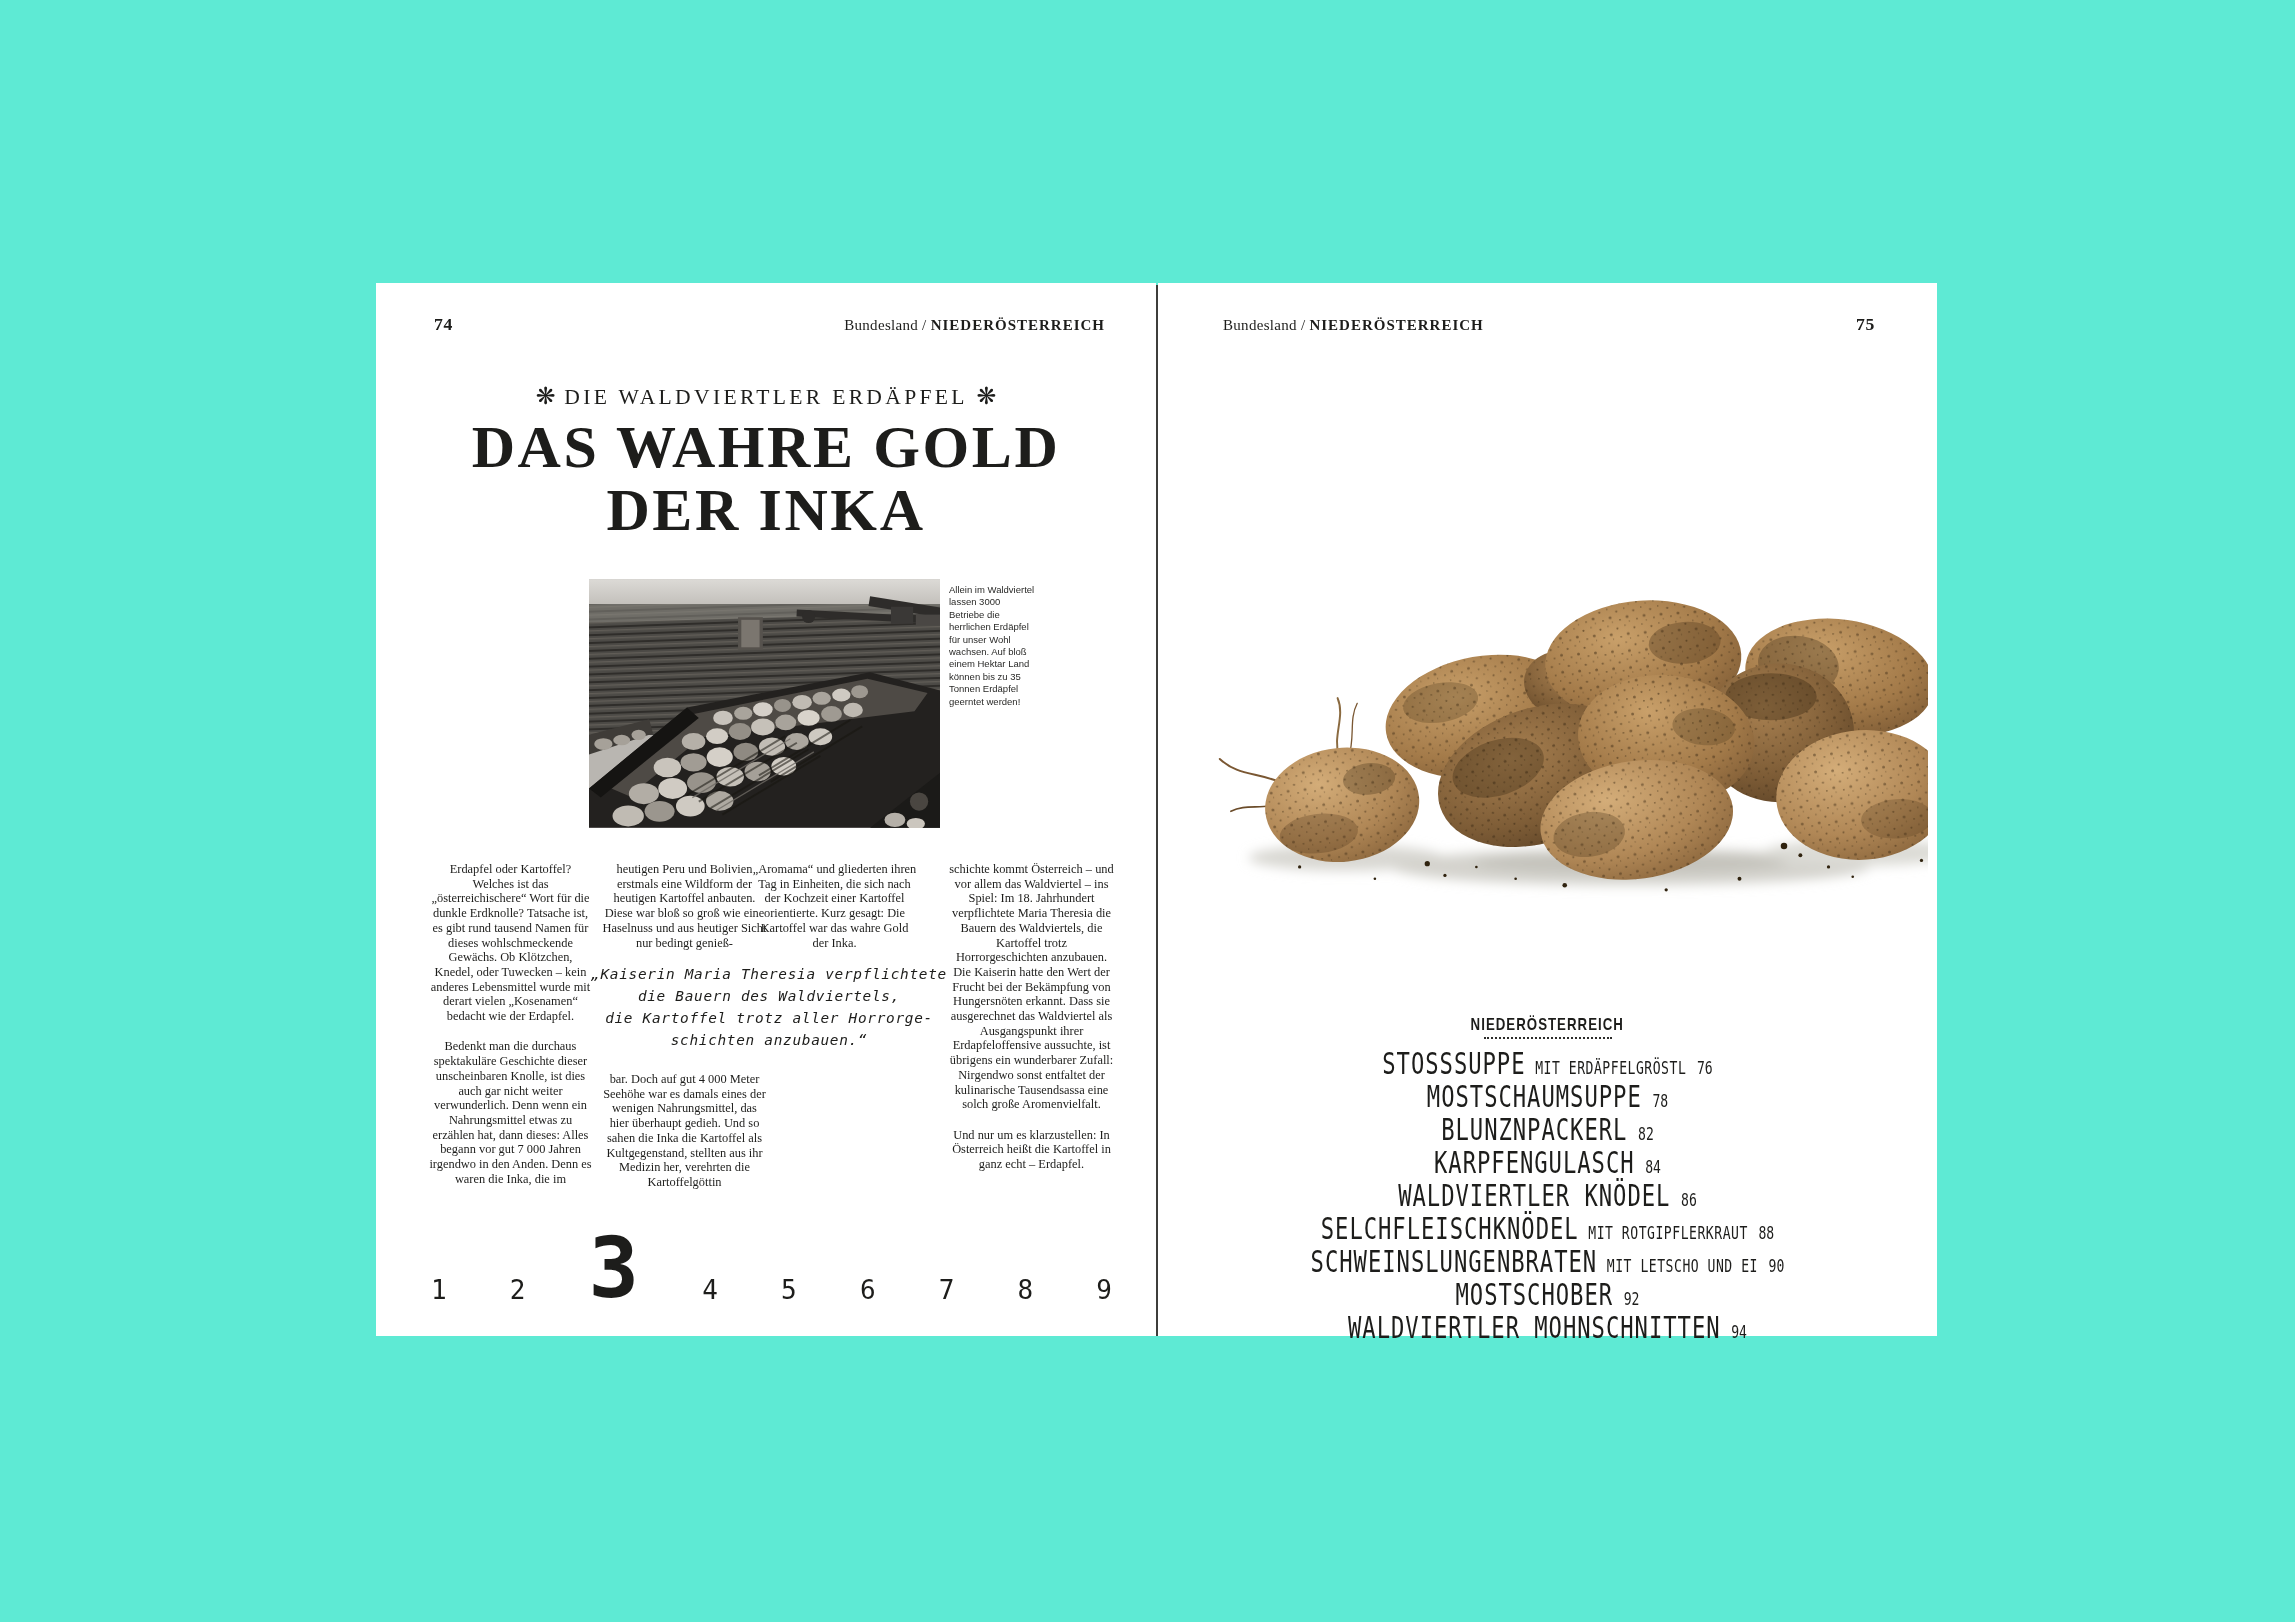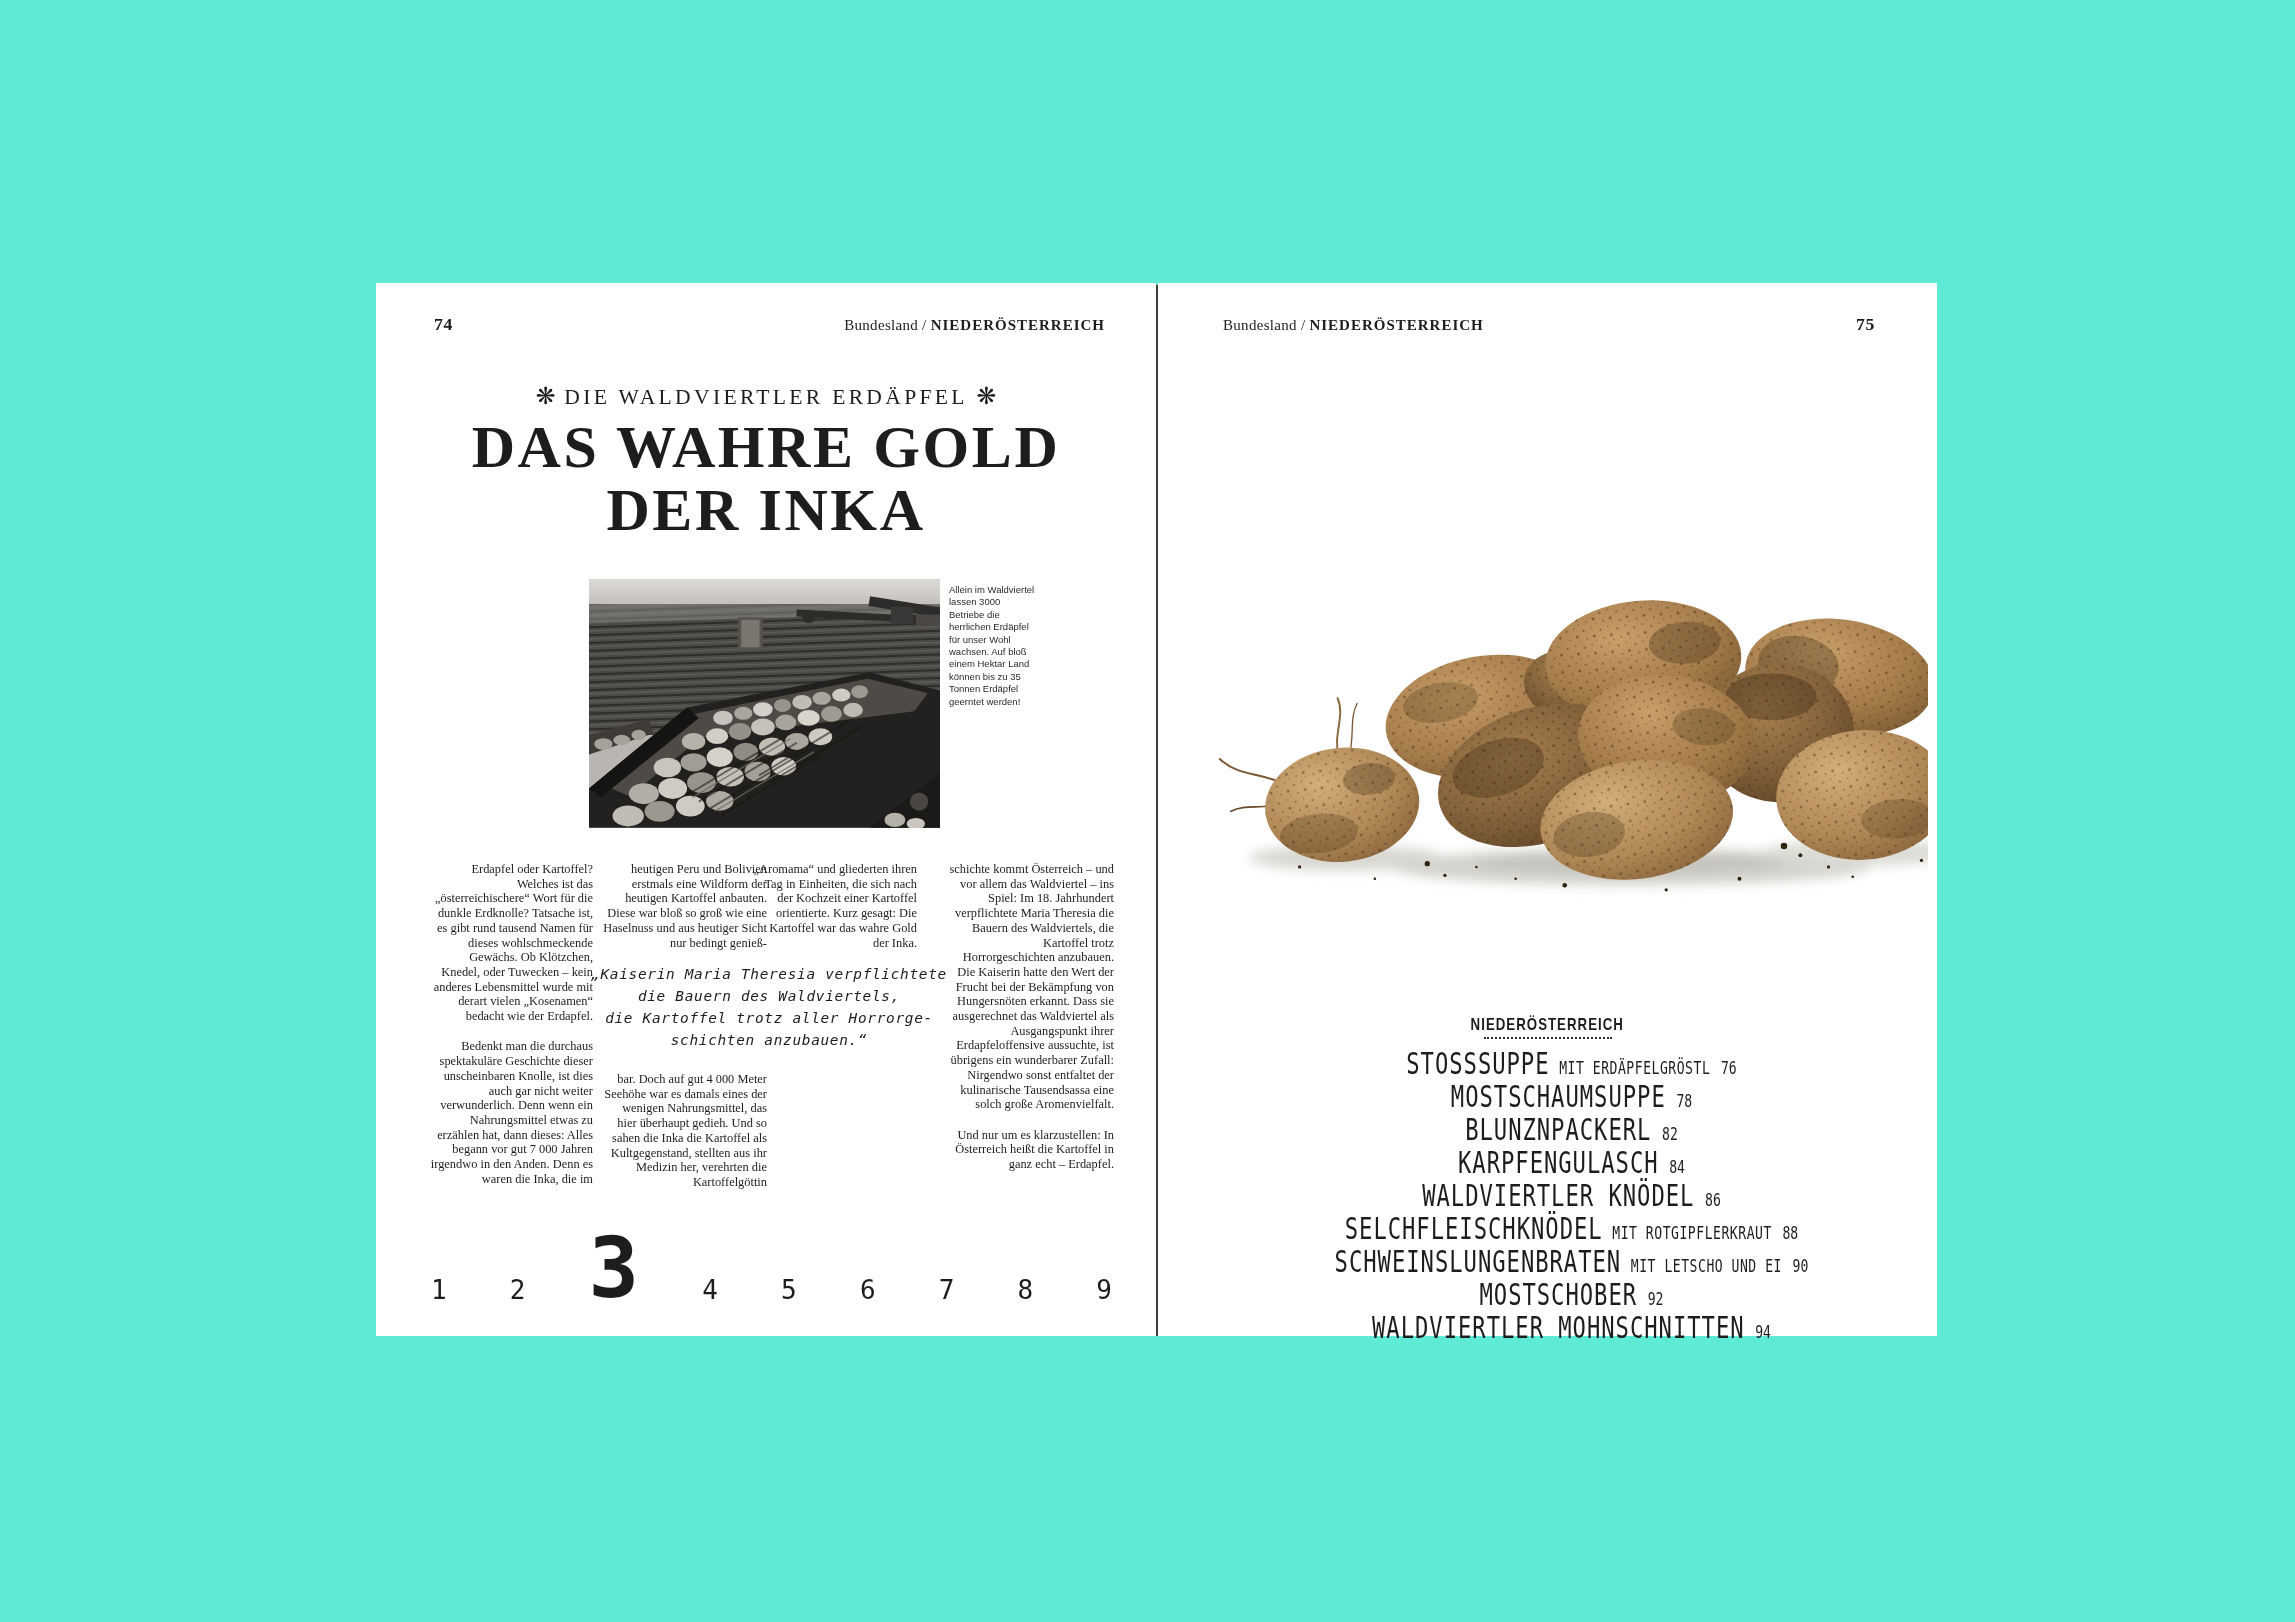--- a/index.html
+++ b/index.html
@@ -25,21 +25,21 @@
   .kicker .orn{font-size:23.6px;letter-spacing:0;}
   .title{position:absolute;top:133px;left:0;width:100%;text-align:center;
          font-size:60px;line-height:63px;font-weight:700;letter-spacing:2.6px;white-space:nowrap;}
 
   
   .harvest-photo{position:absolute;left:213px;top:296px;width:351px;height:249px;}
   .photo-caption{position:absolute;left:573px;top:301px;width:86px;
                  font-family:"Liberation Sans",sans-serif;font-size:9.5px;line-height:12.4px;color:#2a2a28;}
 
   
-  .bodycol{position:absolute;width:165px;font-size:12.4px;line-height:14.7px;text-align:right;}
+  .bodycol{position:absolute;width:165px;font-size:12.4px;line-height:14.7px;text-align:center;}
   .bodycol p{margin:0 0 15.7px 0;}
   .col-x1{left:52px;}  .col-x2{left:226px;}  .col-x3{left:376px;}  .col-x4{left:573px;}
   .col-top{top:579px;}
   .col-bottom{top:789px;}
 
   .pull-quote{position:absolute;left:203px;top:680px;width:380px;text-align:center;
               font-family:"DejaVu Sans Mono",monospace;font-style:italic;font-size:14.4px;line-height:22px;
               letter-spacing:0.7px;}
 
   
@@ -49,21 +49,21 @@
   .chapter-nav .num{font-size:26px;line-height:1;}
   .chapter-nav .num.active{font-size:84px;line-height:0.82;font-weight:700;}
 
   
   .section-label{position:absolute;top:732px;left:0;width:100%;text-align:center;
                  font-family:"Liberation Sans",sans-serif;font-size:17px;font-weight:700;
                  letter-spacing:1.3px;}
   .section-label .inner{display:inline-block;transform:scaleX(0.78);transform-origin:center;}
   .dotted-rule{position:absolute;top:754px;left:50%;width:128px;margin-left:-64px;
                border-bottom:2.6px dotted #2c2c2a;height:0;}
-  .recipe-list{position:absolute;top:763px;left:0;width:100%;margin-left:24px;}
+  .recipe-list{position:absolute;top:763px;left:0;width:100%;}
   .recipe-line{height:33px;display:flex;justify-content:center;align-items:baseline;
                white-space:nowrap;font-family:"DejaVu Sans Mono",monospace;
                transform:scaleX(0.74);transform-origin:center;}
   .r-name{font-size:30px;letter-spacing:1.3px;}
   .r-sub{font-size:17.7px;letter-spacing:0.7px;margin-left:13px;}
   .r-sub:empty{display:none;margin:0;}
   .r-num{font-size:17.7px;margin-left:14.4px;}
 
   .potato-photo{position:absolute;left:50px;top:237px;width:720px;height:419px;}
 </style>

